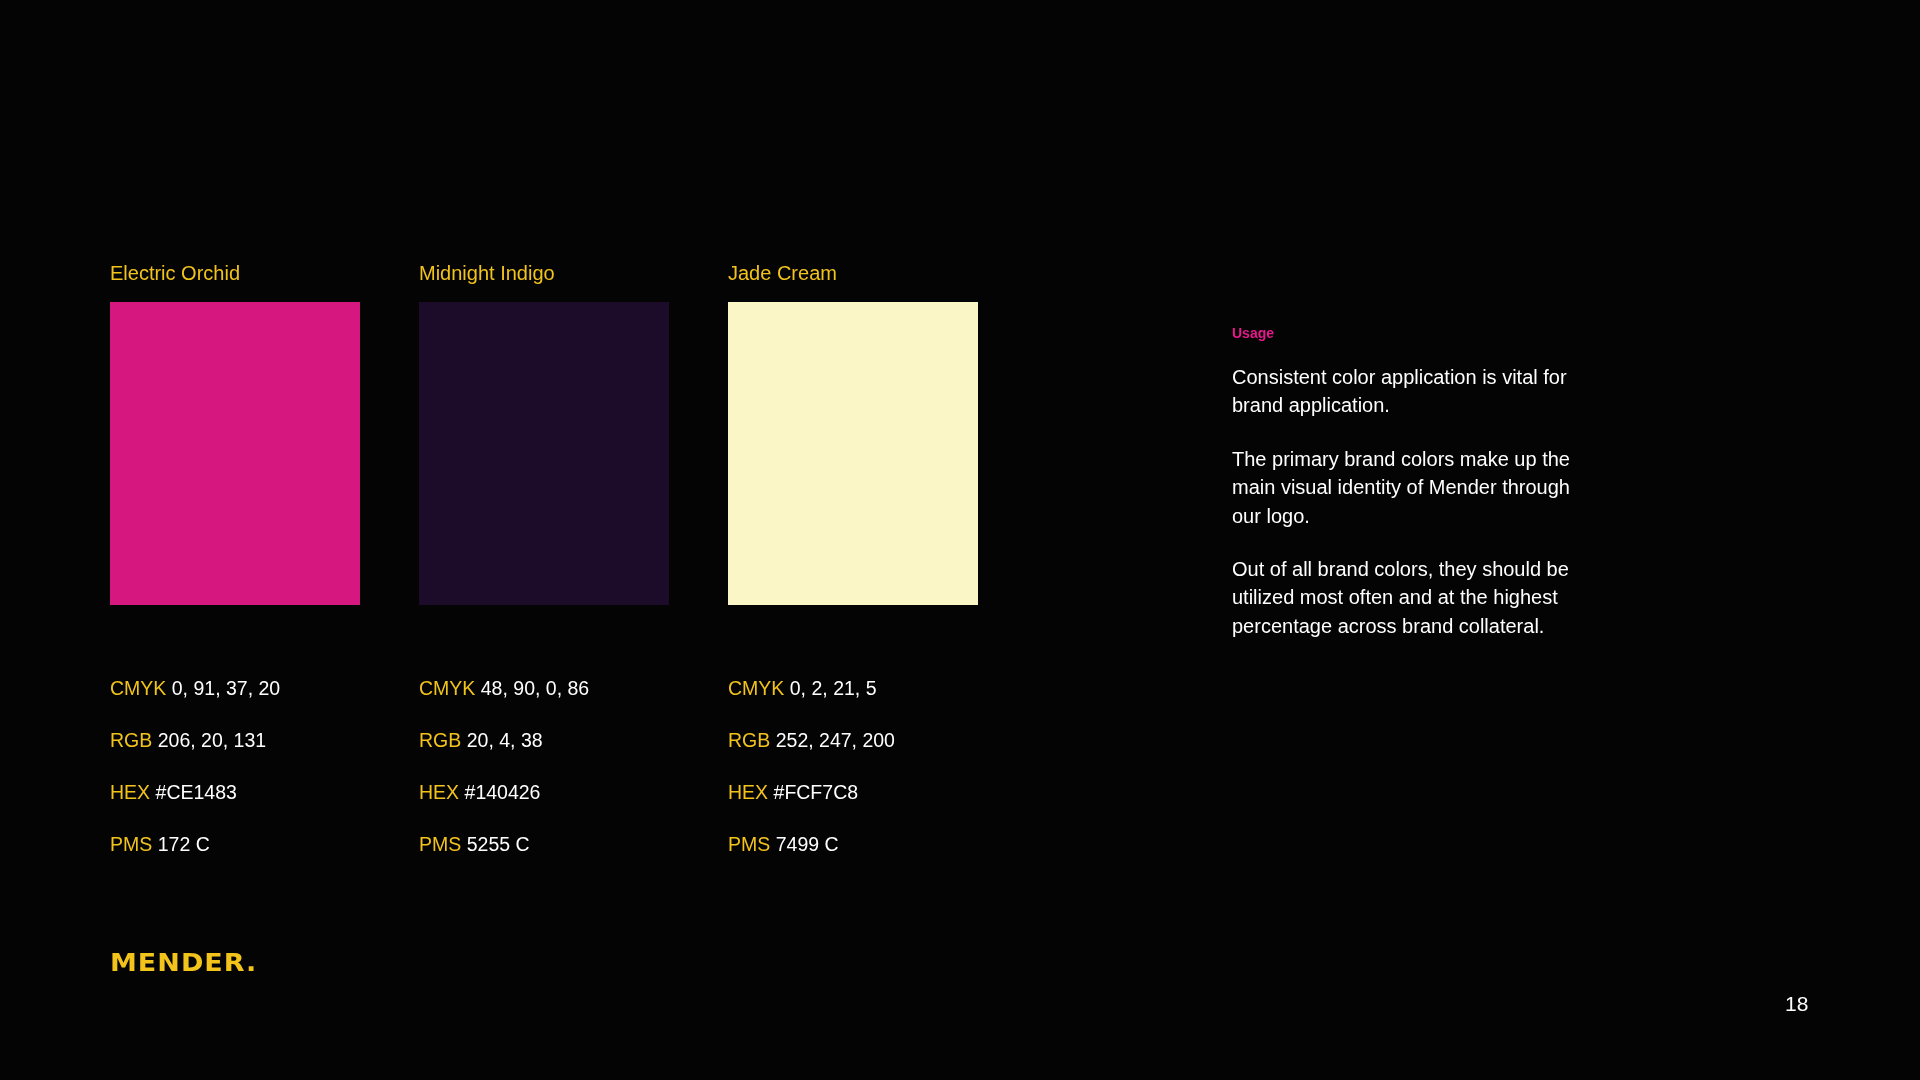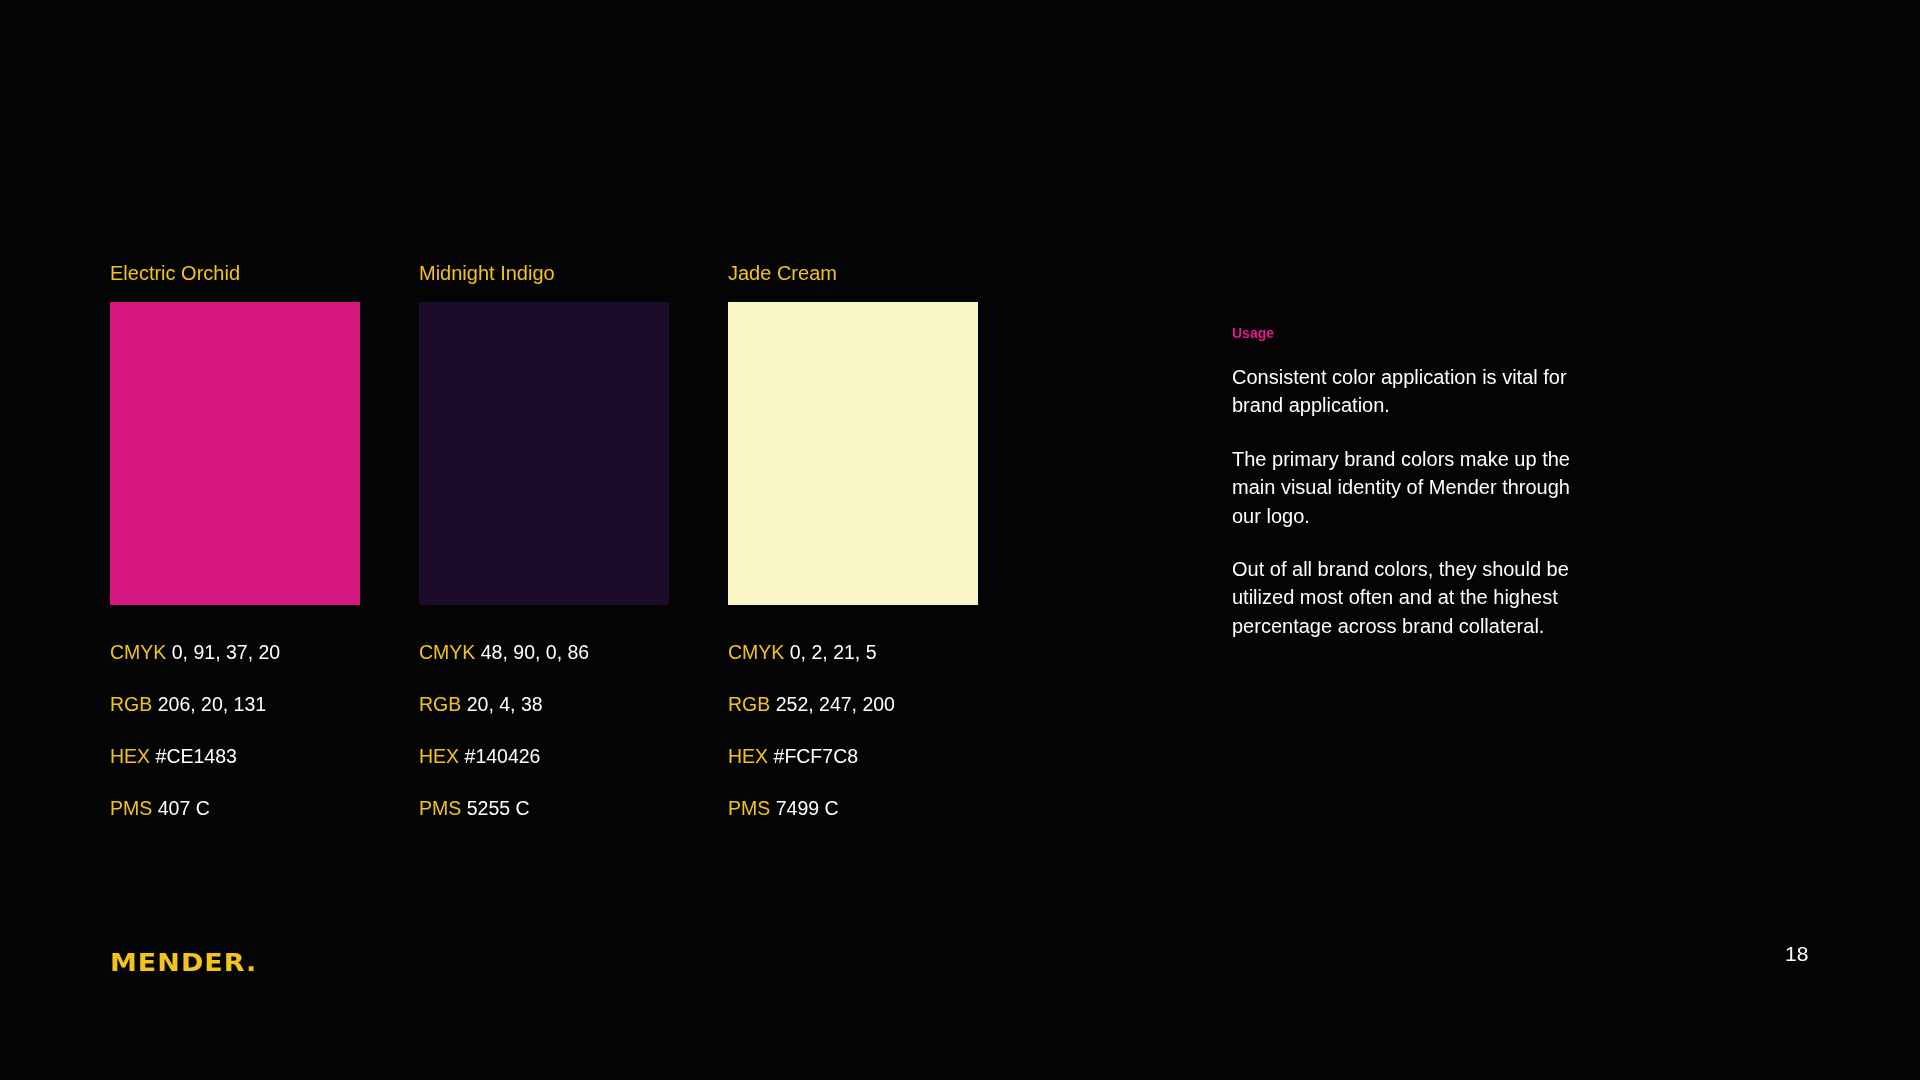--- a/index.html
+++ b/index.html
@@ -45,21 +45,21 @@
     font-size: 20px;
     margin-bottom: 14px;
     height: 26px;
   }
   .swatch-chip {
     width: 250px;
     height: 303px;
     display: block;
   }
   .specs {
-    margin-top: 36px;
+    margin-top: 72px;
   }
   .spec-row {
     font-size: 19.5px;
     color: #ffffff;
     margin-bottom: 29px;
     white-space: nowrap;
   }
   .spec-key {
     color: #F2C31B;
   }
@@ -90,41 +90,41 @@
     font-family: "DejaVu Sans", sans-serif;
     font-size: 27px;
     font-weight: bold;
     letter-spacing: 1px;
     transform: scaleY(0.92);
     transform-origin: left top;
   }
   .page-number {
     position: absolute;
     left: 1785px;
-    top: 942px;
+    top: 992px;
     font-size: 21px;
     color: #ffffff;
   }
 </style>
 </head>
 <body>
 
 <div class="slide">
 
 
   <div class="swatches">
 
     <div class="swatch-col">
       <div class="swatch-name">Electric Orchid</div>
       <div class="swatch-chip" style="background:#D6177F"></div>
       <div class="specs">
         <div class="spec-row"><span class="spec-key">CMYK</span> <span>0, 91, 37, 20</span></div>
         <div class="spec-row"><span class="spec-key">RGB</span> <span>206, 20, 131</span></div>
         <div class="spec-row"><span class="spec-key">HEX</span> <span>#CE1483</span></div>
-        <div class="spec-row"><span class="spec-key">PMS</span> <span>407 C</span></div>
+        <div class="spec-row"><span class="spec-key">PMS</span> <span>172 C</span></div>
       </div>
     </div>
 
     <div class="swatch-col">
       <div class="swatch-name">Midnight Indigo</div>
       <div class="swatch-chip" style="background:#1D0B2A"></div>
       <div class="specs">
         <div class="spec-row"><span class="spec-key">CMYK</span> <span>48, 90, 0, 86</span></div>
         <div class="spec-row"><span class="spec-key">RGB</span> <span>20, 4, 38</span></div>
         <div class="spec-row"><span class="spec-key">HEX</span> <span>#140426</span></div>

